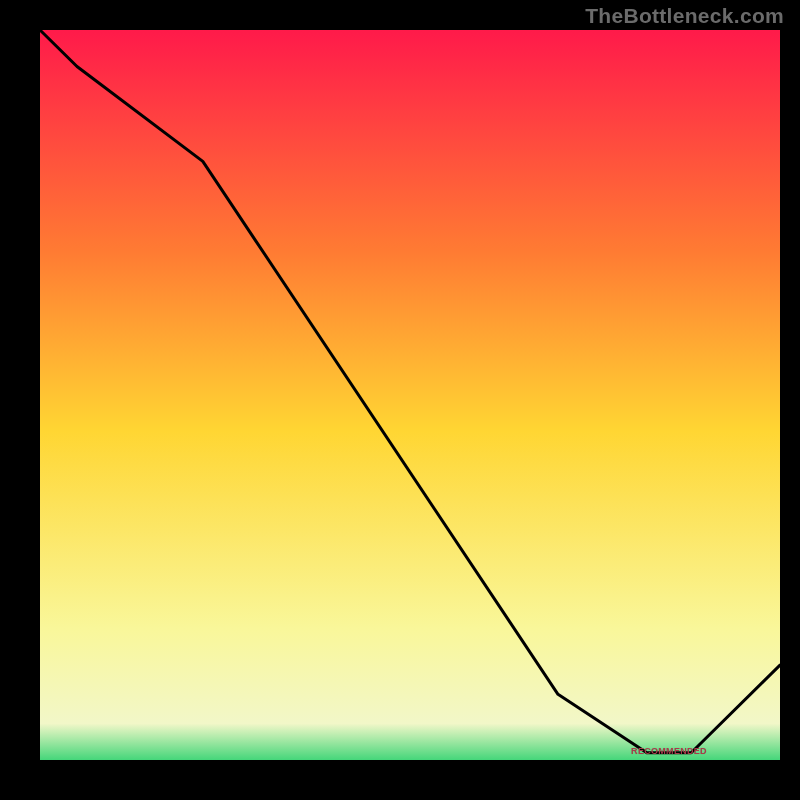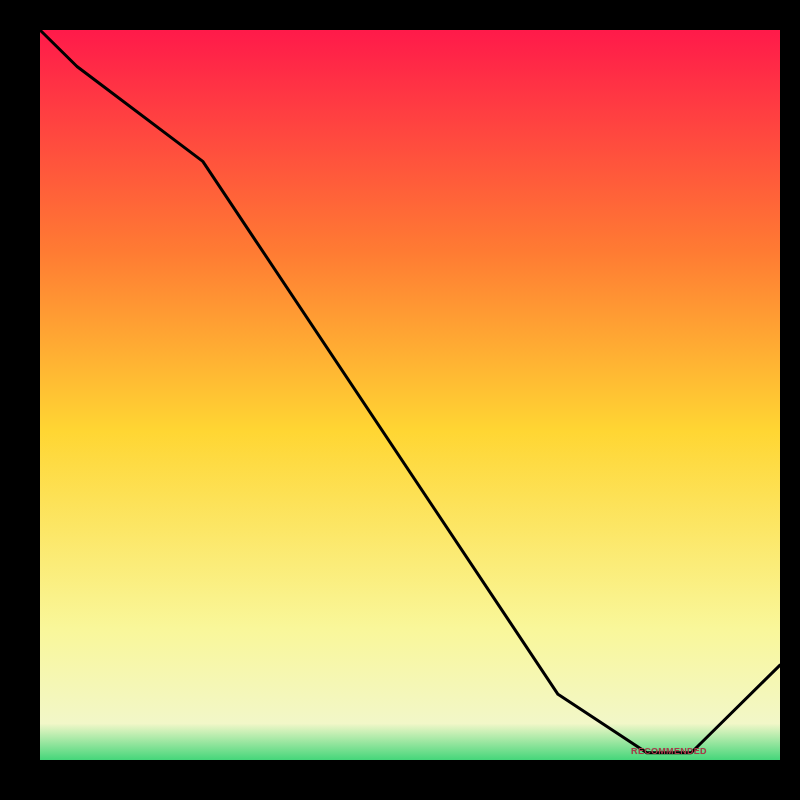--- a/index.html
+++ b/index.html
@@ -57,16 +57,17 @@
         <stop id="g4" offset="95%" stop-color="#f2f7c8"></stop>
         <stop id="g5" offset="100%" stop-color="#45d67a"></stop>
       </linearGradient>
     </defs>
 
     <rect id="outer-frame" x="0" y="0" width="800" height="800" fill="#000000"></rect>
     <rect id="plot-bg" x="40" y="30" width="740" height="730" fill="url(#bg-grad)"></rect>
     <path id="series-line" d="M40.0 30.0 L77.0 66.5 L202.8 161.4 L558.0 694.3 L646.8 752.7 L691.2 752.7 L780.0 665.1" fill="none" stroke="#000000" stroke-width="3" stroke-linecap="round" stroke-linejoin="round"></path>
   </svg>
 
+  <div class="watermark">TheBottleneck.com</div>
 
   <div class="data-label" id="flat-label" style="left: 669px; top: 750.7px;">RECOMMENDED</div>
 
 </div>
 
 </body></html>

